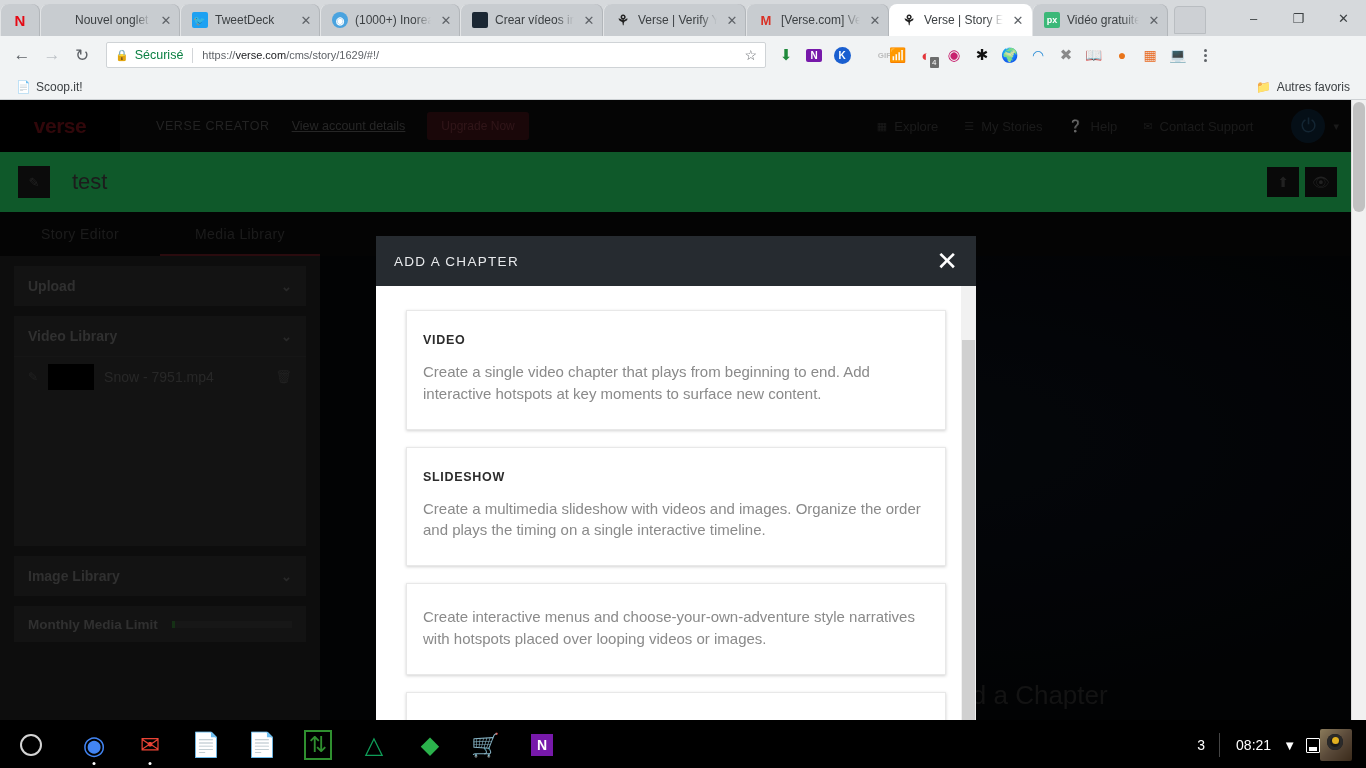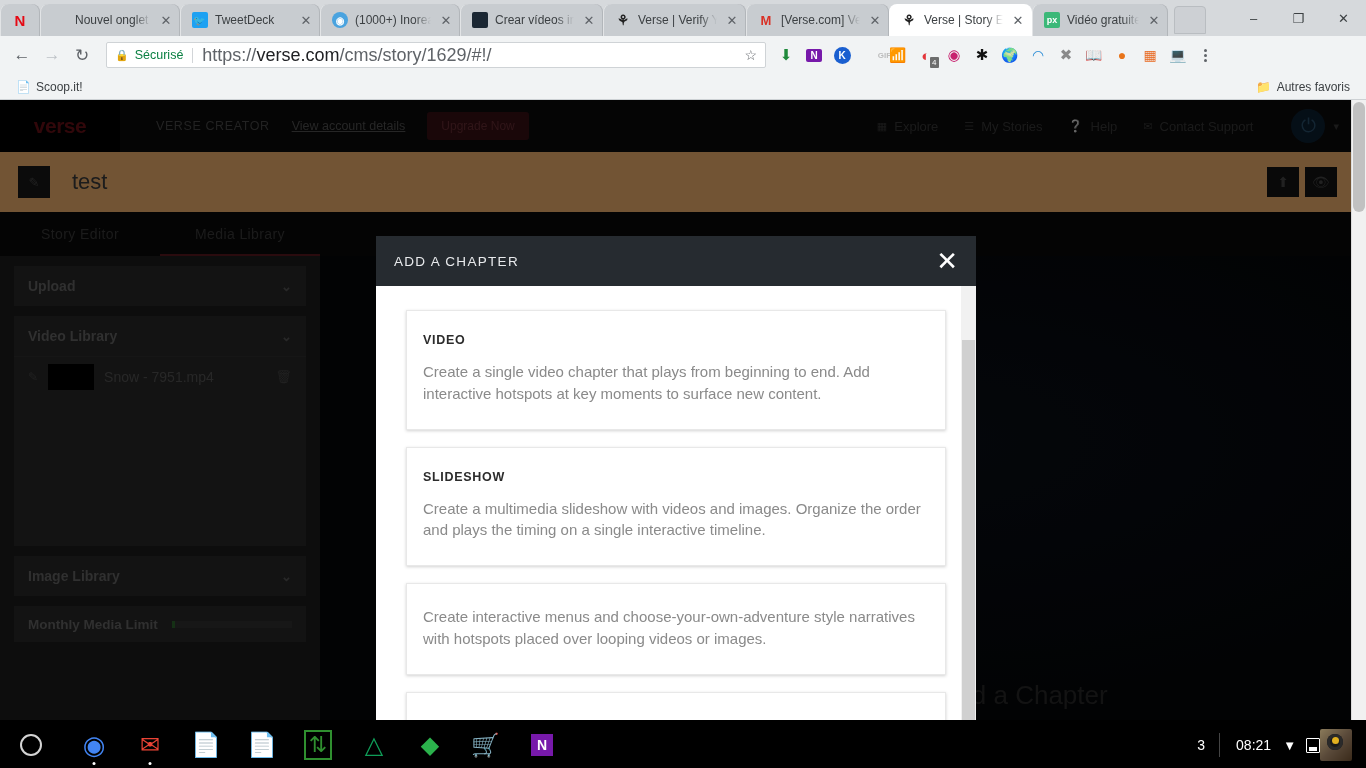--- a/index.html
+++ b/index.html
@@ -71,21 +71,21 @@
   .nav-btn.dim { color: #bdc1c6; }
   #omnibox {
     flex: 0 0 660px; height: 26px; background: #fff;
     border: 1px solid #cfd3d6; border-radius: 2px;
     display: flex; align-items: center; padding: 0 8px; margin-left: 8px;
     font-size: 13px; gap: 6px;
   }
   #lock-icon { color: #0b8043; font-size: 11px; }
   #secure-label { color: #0b8043; font-size: 12.5px; }
   .omni-sep { width: 1px; height: 15px; background: #d2d5d8; margin: 0 3px; }
-  #url { color: #5f6368; font-size: 18px; white-space: nowrap; }
+  #url { color: #5f6368; font-size: 11px; white-space: nowrap; }
   #url b { color: #202124; font-weight: 400; }
   #star-icon { margin-left: auto; color: #5f6368; font-size: 14px; }
   #ext-icons { display: flex; align-items: center; gap: 0; margin-left: 4px; }
   .ext {
     width: 28px; height: 28px; display: flex; align-items: center;
     justify-content: center; position: relative;
   }
   .ext-badge {
     position: absolute; right: 1px; bottom: 1px;
     background: #6d6d6d; color: #fff; font-size: 8px;
@@ -145,21 +145,21 @@
   #avatar-wrap { display: flex; align-items: center; gap: 8px; padding-left: 12px; }
   #avatar {
     width: 34px; height: 34px; border-radius: 50%;
     background: #0d2234; display: flex; align-items: center;
     justify-content: center; color: #2c5472; font-size: 19px;
   }
   #avatar-caret { color: #3a3a3a; font-size: 11px; }
 
   
   #story-row {
-    height: 60px; background: #fdba74; display: flex; align-items: center;
+    height: 60px; background: #22c55e; display: flex; align-items: center;
     padding-left: 18px; position: relative;
   }
   #edit-square {
     width: 32px; height: 32px; background: #1a1a1a;
     display: flex; align-items: center; justify-content: center;
     color: #4a4a4a; font-size: 13px;
   }
   #story-title { margin-left: 22px; font-size: 22px; color: #3f3f3f; }
   #story-actions { margin-left: auto; display: flex; gap: 6px; padding-right: 14px; }
   .story-act {

